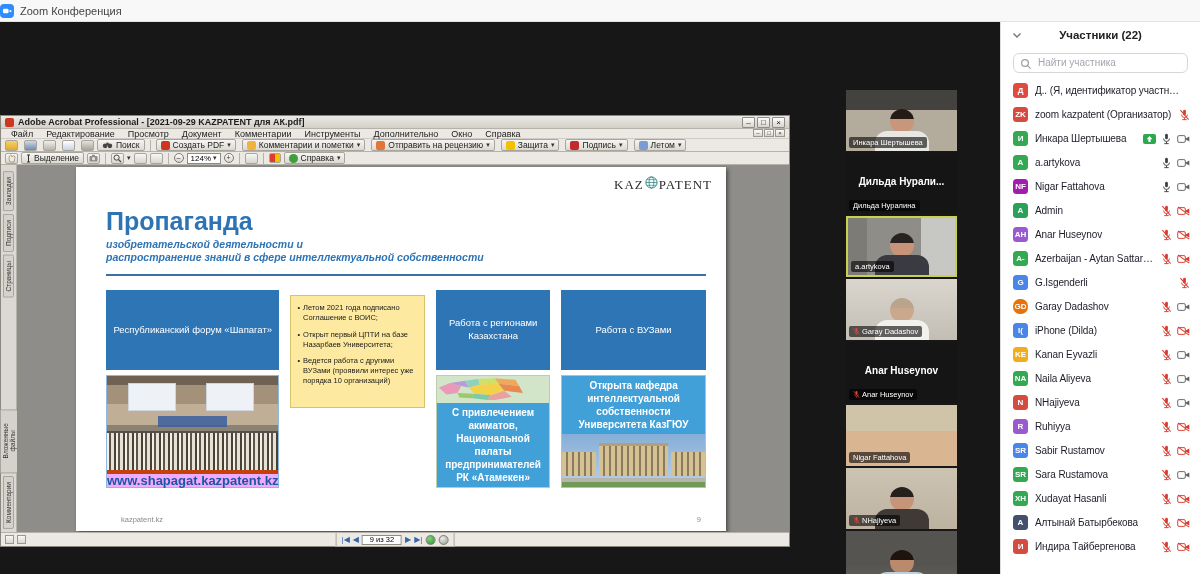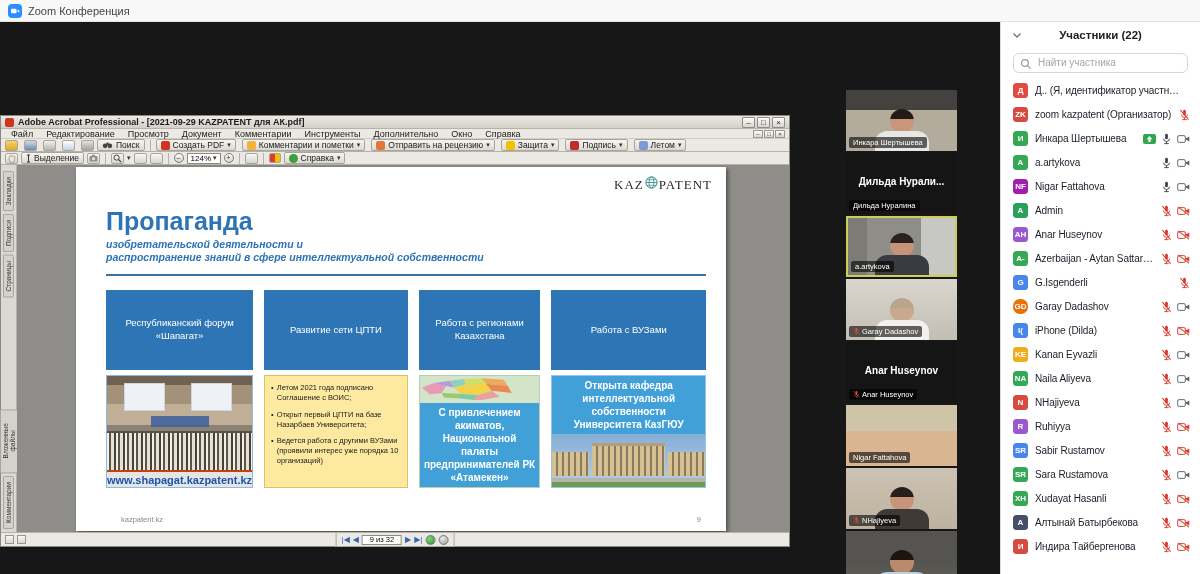--- a/index.html
+++ b/index.html
@@ -1,34 +1,34 @@
 <!DOCTYPE html>
 <html><head>
 <meta charset="utf-8">
 <style>
   * { margin:0; padding:0; box-sizing:border-box; }
   html,body { width:1200px; height:574px; overflow:hidden; font-family:"Liberation Sans", sans-serif; }
   #screen { position:relative; width:1200px; height:574px; background:#111; }
 
   
-  #zoom-titlebar { position:absolute; left:0; top:0; width:1200px; height:22px; background:#f8f8f8; border-bottom:1px solid #e2e2e2; display:flex; align-items:center; gap:6px; padding-left:8px; }
+  #zoom-titlebar { position:absolute; left:0; top:0; width:1200px; height:22px; background:#f8f8f8; border-bottom:1px solid #e2e2e2; display:flex; align-items:center; gap:6px; }
   .zt-icon { width:14px; height:14px; border-radius:4px; background:#2d8cff; display:inline-flex; align-items:center; justify-content:center; }
   .zt-title { font-size:11px; color:#444; }
 
   
   #stage { position:absolute; left:0; top:22px; width:1000px; height:552px; background:#171717; }
 
   
   #acrobat { position:absolute; left:0; top:93px; width:790px; height:432px; background:#ece9e4; border:1px solid #8a877f; display:flex; flex-direction:column; }
   .ac-titlebar { height:13px; background:linear-gradient(#eceae5,#d3d0c9); display:flex; align-items:center; gap:4px; padding:0 4px; border-bottom:1px solid #b5b2aa; }
   .ac-appicon { width:9px; height:9px; background:#cf3620; border-radius:2px; flex:0 0 auto; }
   .ac-title { font-size:9px; color:#1c1c1c; font-weight:bold; white-space:nowrap; overflow:hidden; flex:1; }
   .win-btns { display:flex; gap:2px; }
   .win-btns button { width:13px; height:11px; font-size:8px; line-height:9px; background:linear-gradient(#fdfdfc,#d8d5ce); border:1px solid #8f8c85; border-radius:1px; color:#222; cursor:default; }
-  .ac-menubar { height:10px; display:flex; align-items:center; background:#ece9e4; border-bottom:1px solid #cfccc5; padding:0 4px; }
+  .ac-menubar { height:10px; display:flex; align-items:flex-start; background:#ece9e4; border-bottom:1px solid #cfccc5; padding:0 4px; }
   .menus { display:flex; gap:1px; flex:1; }
   .menu-item { font-size:9px; color:#222; background:none; border:none; padding:0 6px; cursor:default; }
   .mdi-btns { display:flex; gap:1px; }
   .mdi-btns span { width:10px; height:8px; font-size:6px; line-height:7px; text-align:center; background:linear-gradient(#fdfdfc,#d8d5ce); border:1px solid #9a978f; color:#333; }
   .ac-toolbar { height:13px; display:flex; align-items:center; gap:3px; padding:0 4px; background:#ece9e4; border-bottom:1px solid #b5b2aa; }
   .tb-group { display:flex; gap:6px; }
   .tb-ic { width:13px; height:11px; border:1px solid #a8a59d; border-radius:2px; cursor:default; }
   .ti-open { background:linear-gradient(#f7d367,#e0a92f); }
   .ti-save { background:linear-gradient(#cfd9e6,#6d8cb0); }
   .ti-print { background:linear-gradient(#f0efec,#b6b4ad); }
@@ -66,21 +66,21 @@
   .s-col { display:flex; flex-direction:column; }
   .hdr-box { height:80px; background:#2e75b6; color:#fff; font-size:9.5px; line-height:1.35; display:flex; align-items:center; justify-content:center; text-align:center; padding:4px 6px; }
   .col-content { margin-top:5px; height:113px; position:relative; }
   
   .c1-wrap { border:1px solid #8fb8e0; height:113px; display:flex; flex-direction:column; }
   .c1-photo { flex:1; position:relative; background:linear-gradient(180deg,#6f6253 0 10%,#a4917a 10% 30%,#c0ae96 30% 52%,#8c8274 52% 58%,#55504a 58% 100%); overflow:hidden; }
   .ph-screen { position:absolute; top:7%; width:28%; height:30%; background:#eef2f6; border:1px solid #cfd6dd; }
   .ph-screen.left { left:12%; } .ph-screen.right { left:58%; }
   .ph-banner { position:absolute; left:30%; top:42%; width:40%; height:12%; background:#3a5f9e; opacity:.85; }
   .ph-crowd { position:absolute; bottom:0; width:100%; height:40%; background:repeating-linear-gradient(90deg,#f2efe8 0 2px,#5d5548 2px 4px,#e6e1d5 4px 7px,#494234 7px 9px); }
-  .c1-cap { height:17px; background:#e5e5e5; border-top:2px solid #c2410c; color:#1a56a8; font-weight:bold; font-size:11px; display:flex; align-items:center; justify-content:center; }
+  .c1-cap { height:17px; background:#f0abfc; border-top:4px solid #c2410c; color:#1a56a8; font-weight:bold; font-size:13px; display:flex; align-items:center; justify-content:center; }
   
   .ybox { height:113px; background:#fdeaa0; border:1px solid #d9c26a; padding:7px 6px; display:flex; flex-direction:column; gap:6px; }
   .bullet { font-size:7.5px; line-height:1.35; color:#1a1a1a; display:flex; gap:3px; text-align:left; }
   .b-dot { flex:0 0 auto; }
   
   .c3-wrap { height:113px; display:flex; flex-direction:column; border:1px solid #b9cfae; }
   .map { flex:1; background:#d2e5c9; display:flex; align-items:center; justify-content:center; overflow:hidden; }
   .map svg { width:100%; height:100%; }
   .blue-cap { background:#41a0d8; color:#fff; font-size:10px; font-weight:bold; line-height:1.3; text-align:center; padding:3px 4px; }
   
@@ -350,21 +350,20 @@
                       <div class="ph-screen right"></div>
                       <div class="ph-banner"></div>
                       <div class="ph-crowd"></div>
                     </div>
                     <div class="c1-cap">www.shapagat.kazpatent.kz</div>
                   </div>
                 </div>
               </div>
 
               <div class="s-col">
-                <div class="hdr-box">Развитие сети ЦПТИ</div>
                 <div class="col-content">
                   <div class="ybox">
 
                       <div class="bullet">
                         <span class="b-dot">•</span>
                         <span>Летом 2021 года подписано Соглашение с ВОИС;</span>
                       </div>
 
                       <div class="bullet">
                         <span class="b-dot">•</span>

